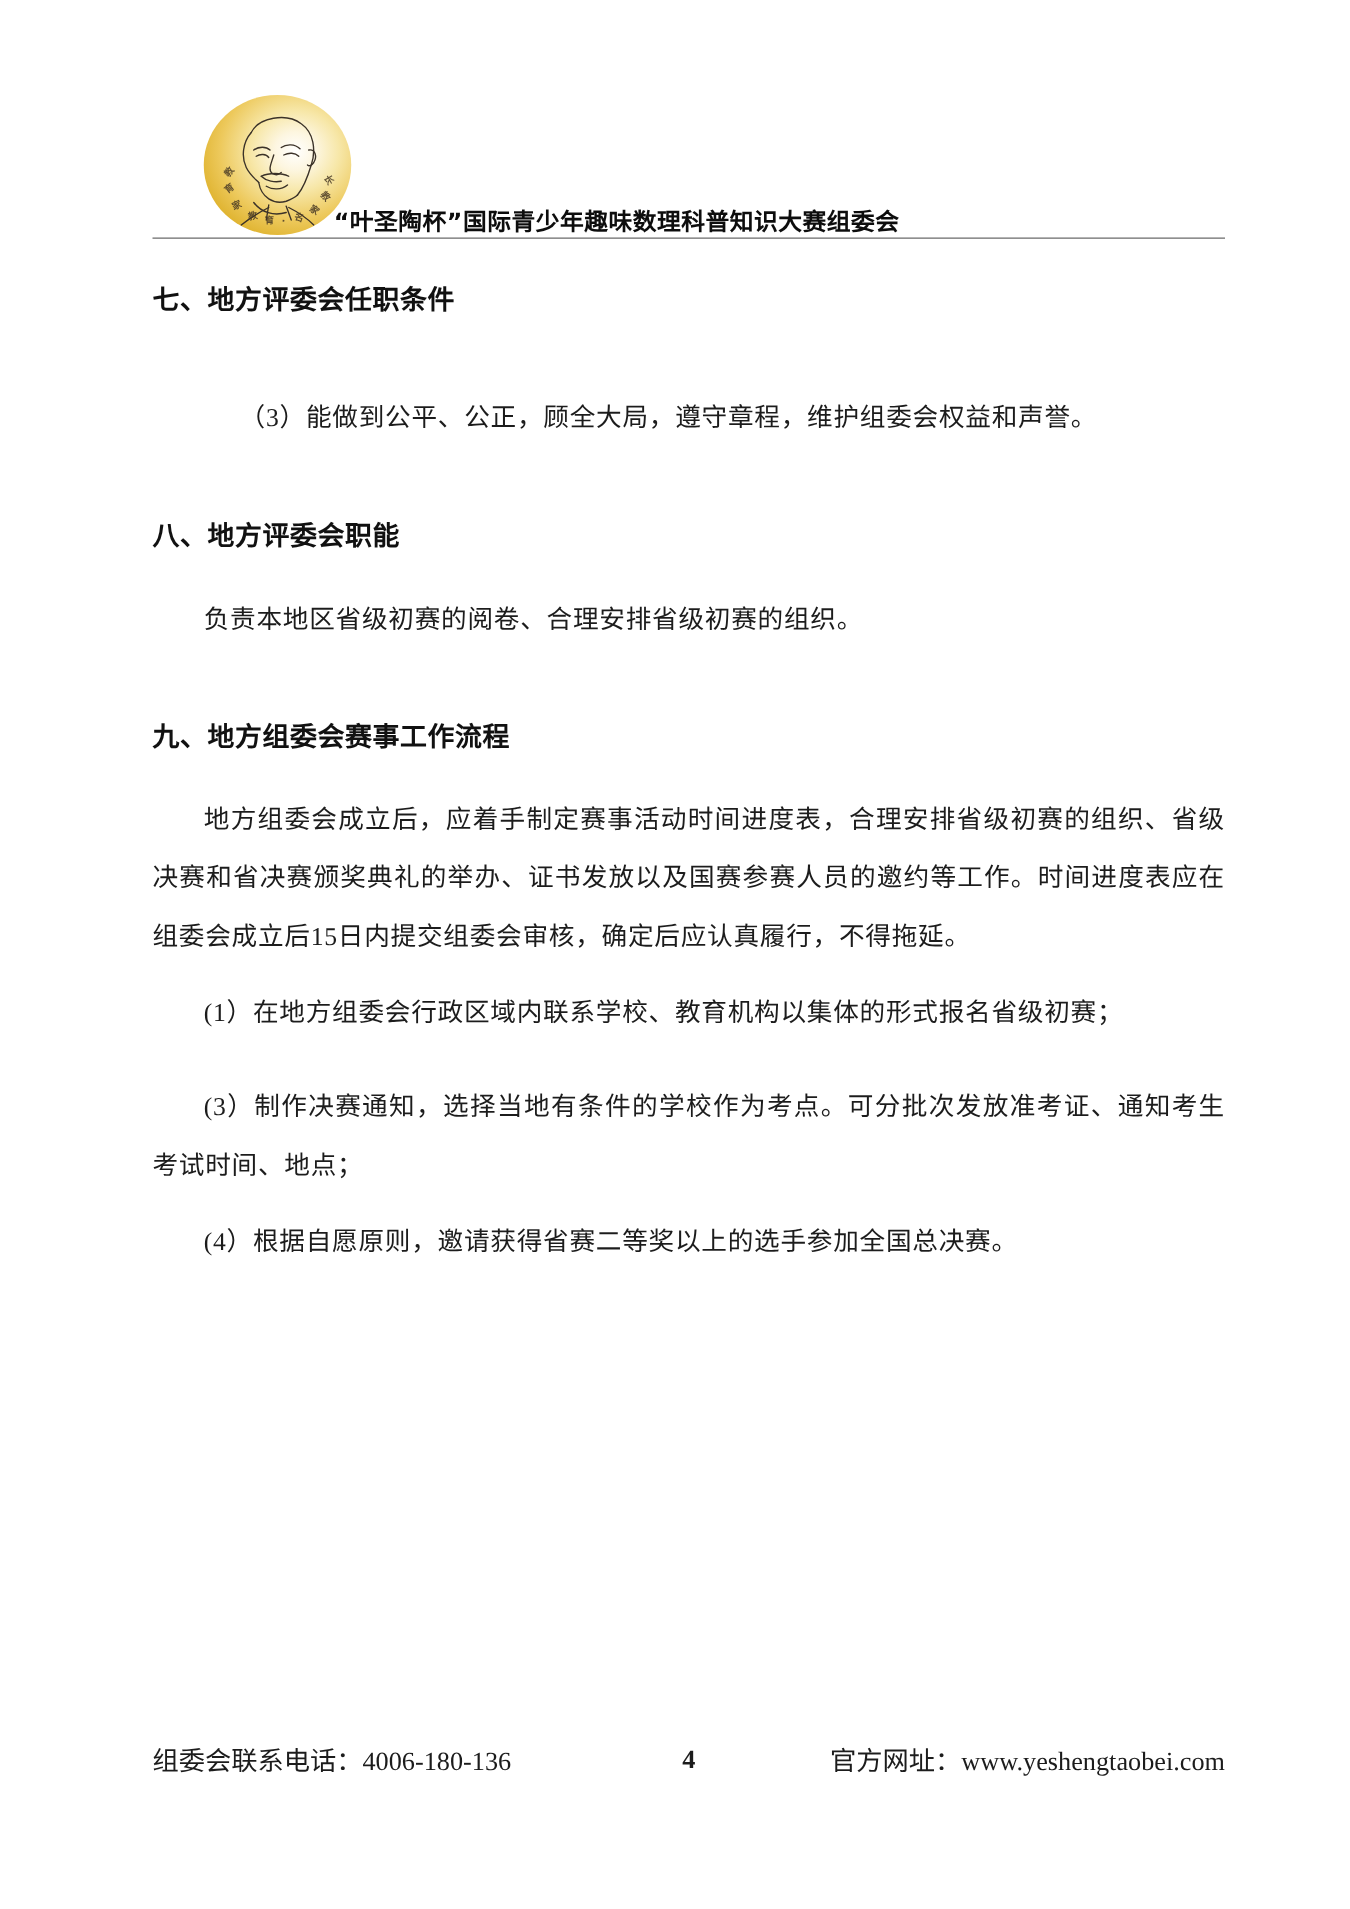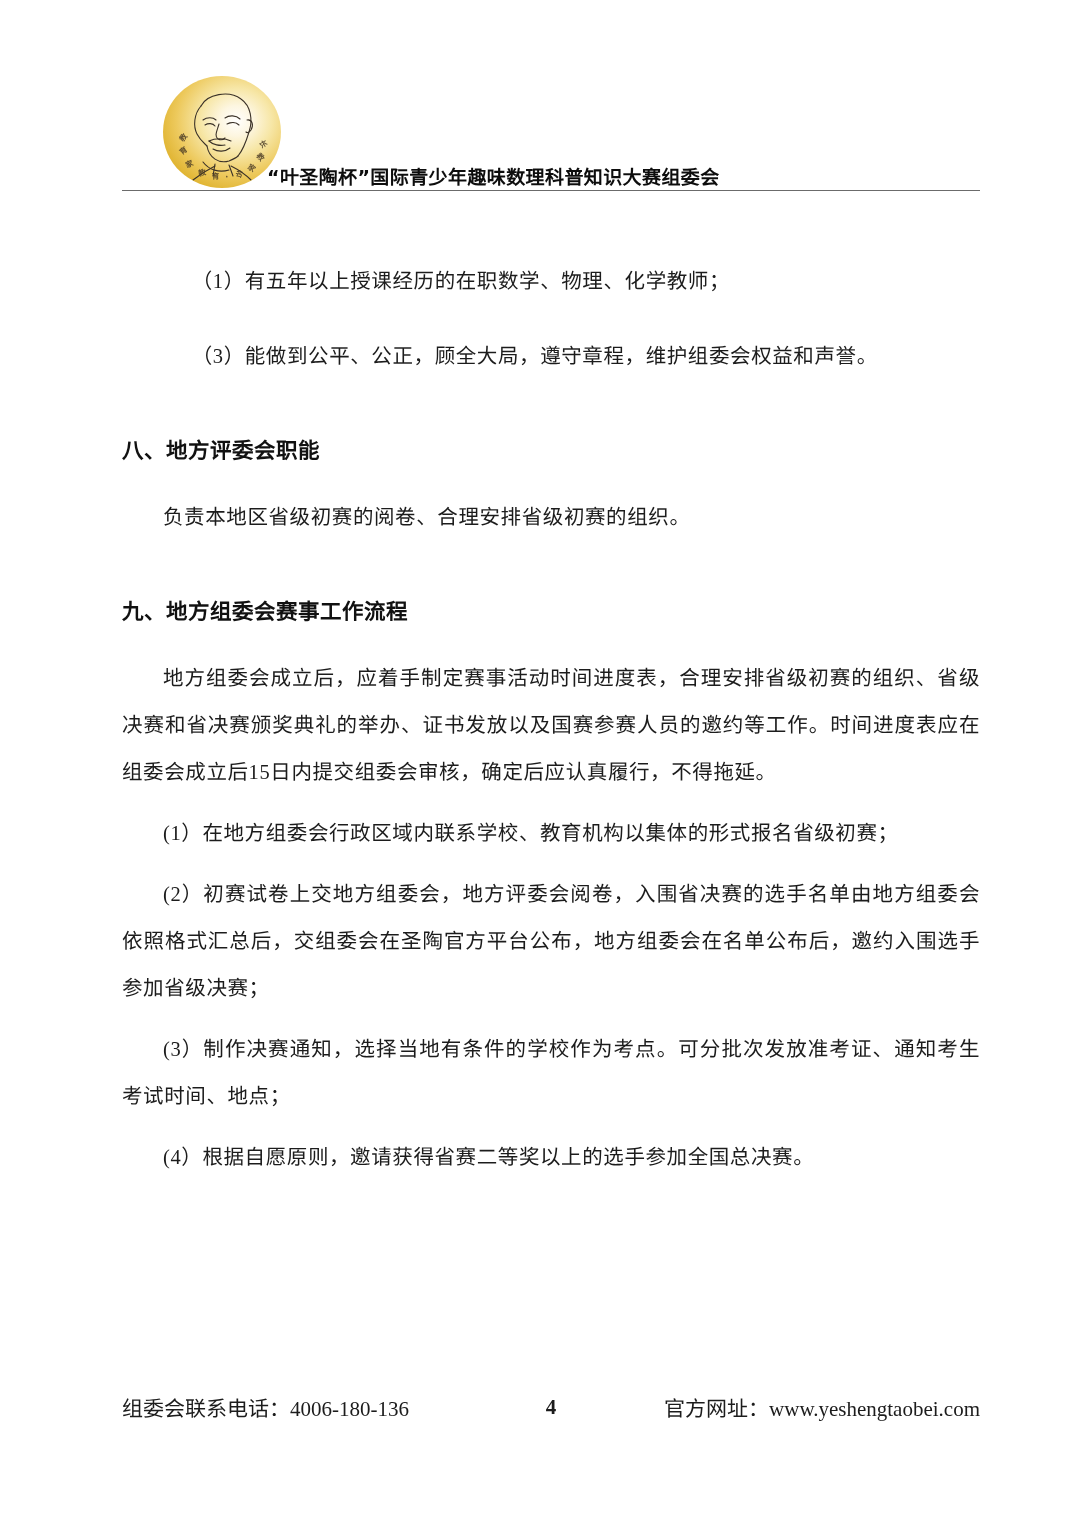--- a/index.html
+++ b/index.html
@@ -167,41 +167,40 @@
       </svg>
     </div>
 
     <div class="header-title">“叶圣陶杯”国际青少年趣味数理科普知识大赛组委会</div>
 
     <div class="header-rule"></div>
   </div>
 
   <div class="content">
 
+    <h2 class="section-heading">七、地方评委会任职条件</h2>
     <div class="gap-md"></div>
-    <p class="para item-wide">（1）有五年以上授课经历的在职数学、物理、化学教师；</p>
     <div class="gap-sm"></div>
     <div class="gap-sm"></div>
     <p class="para item-wide">（3）能做到公平、公正，顾全大局，遵守章程，维护组委会权益和声誉。</p>
 
     <div class="gap-xl"></div>
 
     <h2 class="section-heading">八、地方评委会职能</h2>
     <div class="gap-md"></div>
     <p class="para indent-2">负责本地区省级初赛的阅卷、合理安排省级初赛的组织。</p>
 
     <div class="gap-xl"></div>
 
     <h2 class="section-heading">九、地方组委会赛事工作流程</h2>
     <div class="gap-md"></div>
     <p class="para indent-2">地方组委会成立后，应着手制定赛事活动时间进度表，合理安排省级初赛的组织、省级决赛和省决赛颁奖典礼的举办、证书发放以及国赛参赛人员的邀约等工作。时间进度表应在组委会成立后15日内提交组委会审核，确定后应认真履行，不得拖延。</p>
     <div class="gap-sm"></div>
     <p class="para item">(1）在地方组委会行政区域内联系学校、教育机构以集体的形式报名省级初赛；</p>
     <div class="gap-sm"></div>
-    <p class="para item">(2）初赛试卷上交地方组委会，地方评委会阅卷，入围省决赛的选手名单由地方组委会依照格式汇总后，交组委会在圣陶官方平台公布，地方组委会在名单公布后，邀约入围选手参加省级决赛；</p>
     <div class="gap-sm"></div>
     <p class="para item">(3）制作决赛通知，选择当地有条件的学校作为考点。可分批次发放准考证、通知考生考试时间、地点；</p>
     <div class="gap-sm"></div>
     <p class="para item">(4）根据自愿原则，邀请获得省赛二等奖以上的选手参加全国总决赛。</p>
   </div>
 
   <div class="footer">
     <span class="footer-left">组委会联系电话：4006-180-136</span>
     <span class="footer-page">4</span>
     <span class="footer-right">官方网址：www.yeshengtaobei.com</span>

